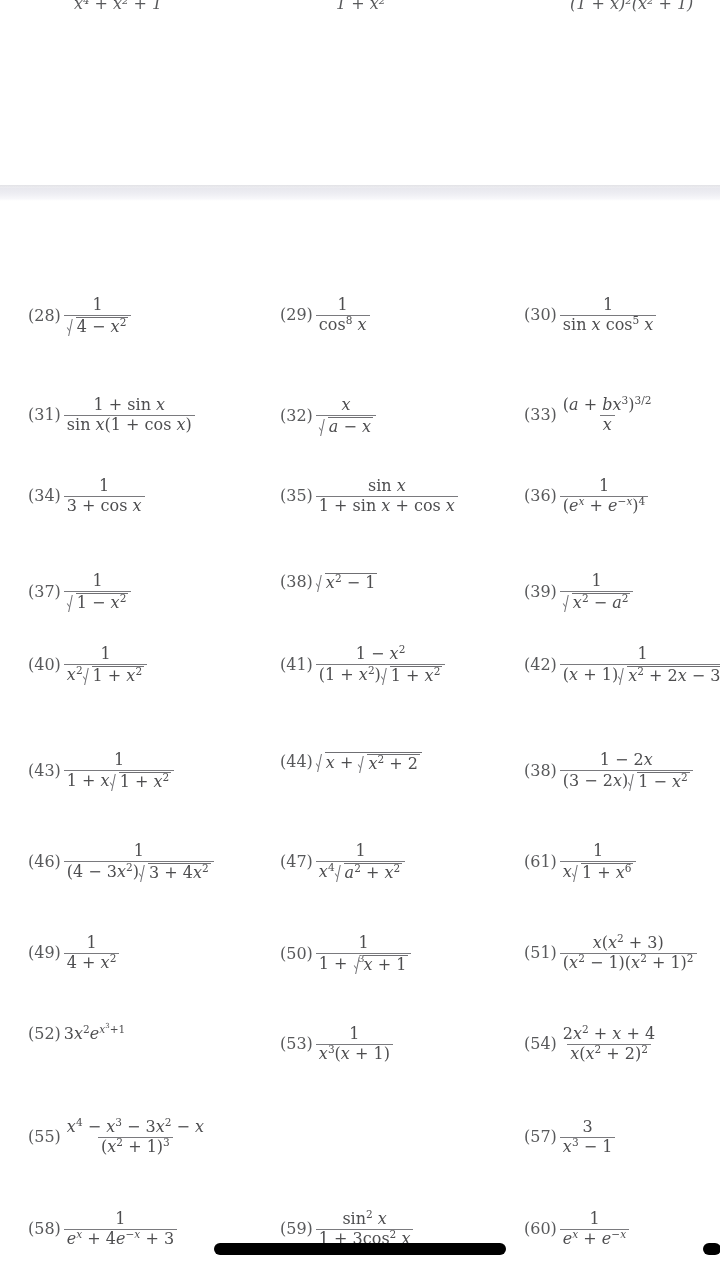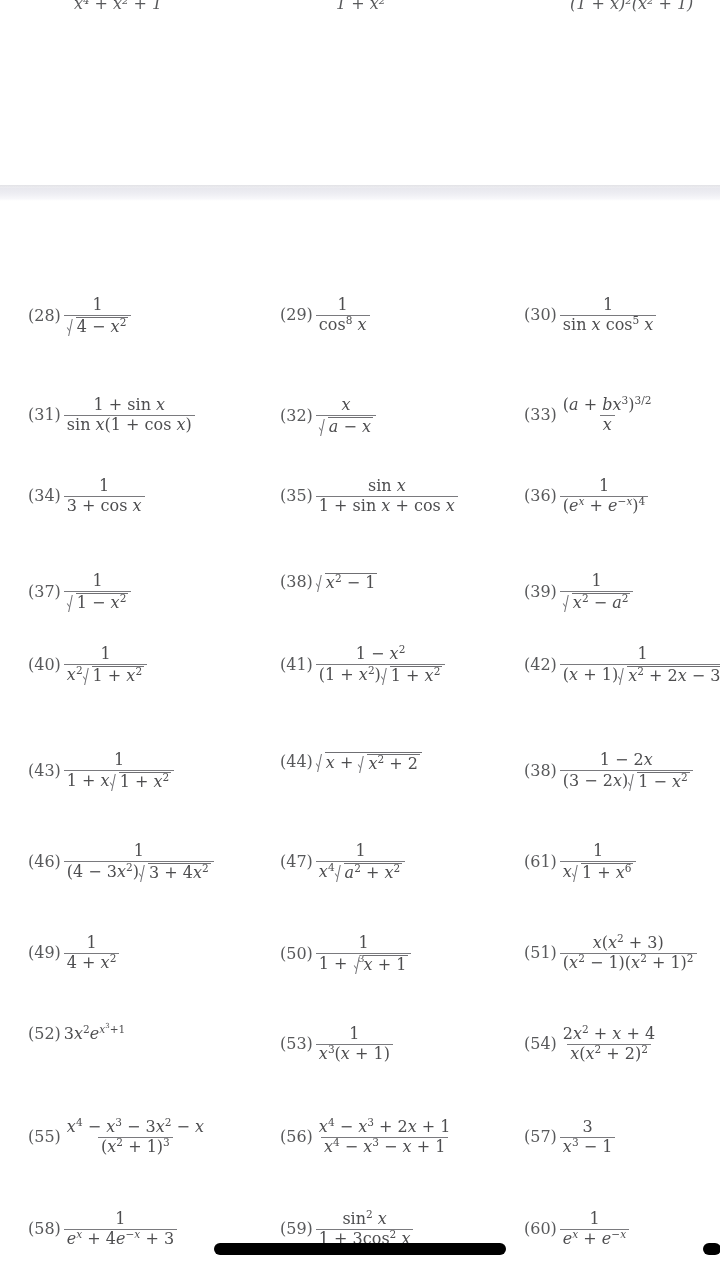--- a/index.html
+++ b/index.html
@@ -372,27 +372,20 @@
       </div>
 
       <div class="ex-row" style="height:44px;top:519px;">
         <div class="ex-cell col0">
           <span class="tag">(55)</span>
           <span class="expr"><span class="frac">
                 <span class="num"><span class="it">x</span><sup>4</sup> − <span class="it">x</span><sup>3</sup> − 3<span class="it">x</span><sup>2</sup> − <span class="it">x</span></span>
                 <span class="den">(<span class="it">x</span><sup>2</sup> + 1)<sup>3</sup></span>
               </span></span>
         </div>
-        <div class="ex-cell col1">
-          <span class="tag">(56)</span>
-          <span class="expr"><span class="frac">
-                <span class="num"><span class="it">x</span><sup>4</sup> − <span class="it">x</span><sup>3</sup> + 2<span class="it">x</span> + 1</span>
-                <span class="den"><span class="it">x</span><sup>4</sup> − <span class="it">x</span><sup>3</sup> − <span class="it">x</span> + 1</span>
-              </span></span>
-        </div>
         <div class="ex-cell col2">
           <span class="tag">(57)</span>
           <span class="expr"><span class="frac">
                 <span class="num">3</span>
                 <span class="den"><span class="it">x</span><sup>3</sup> − 1</span>
               </span></span>
         </div>
       </div>
 
       <div class="ex-row" style="height:44px;top:567px;">

